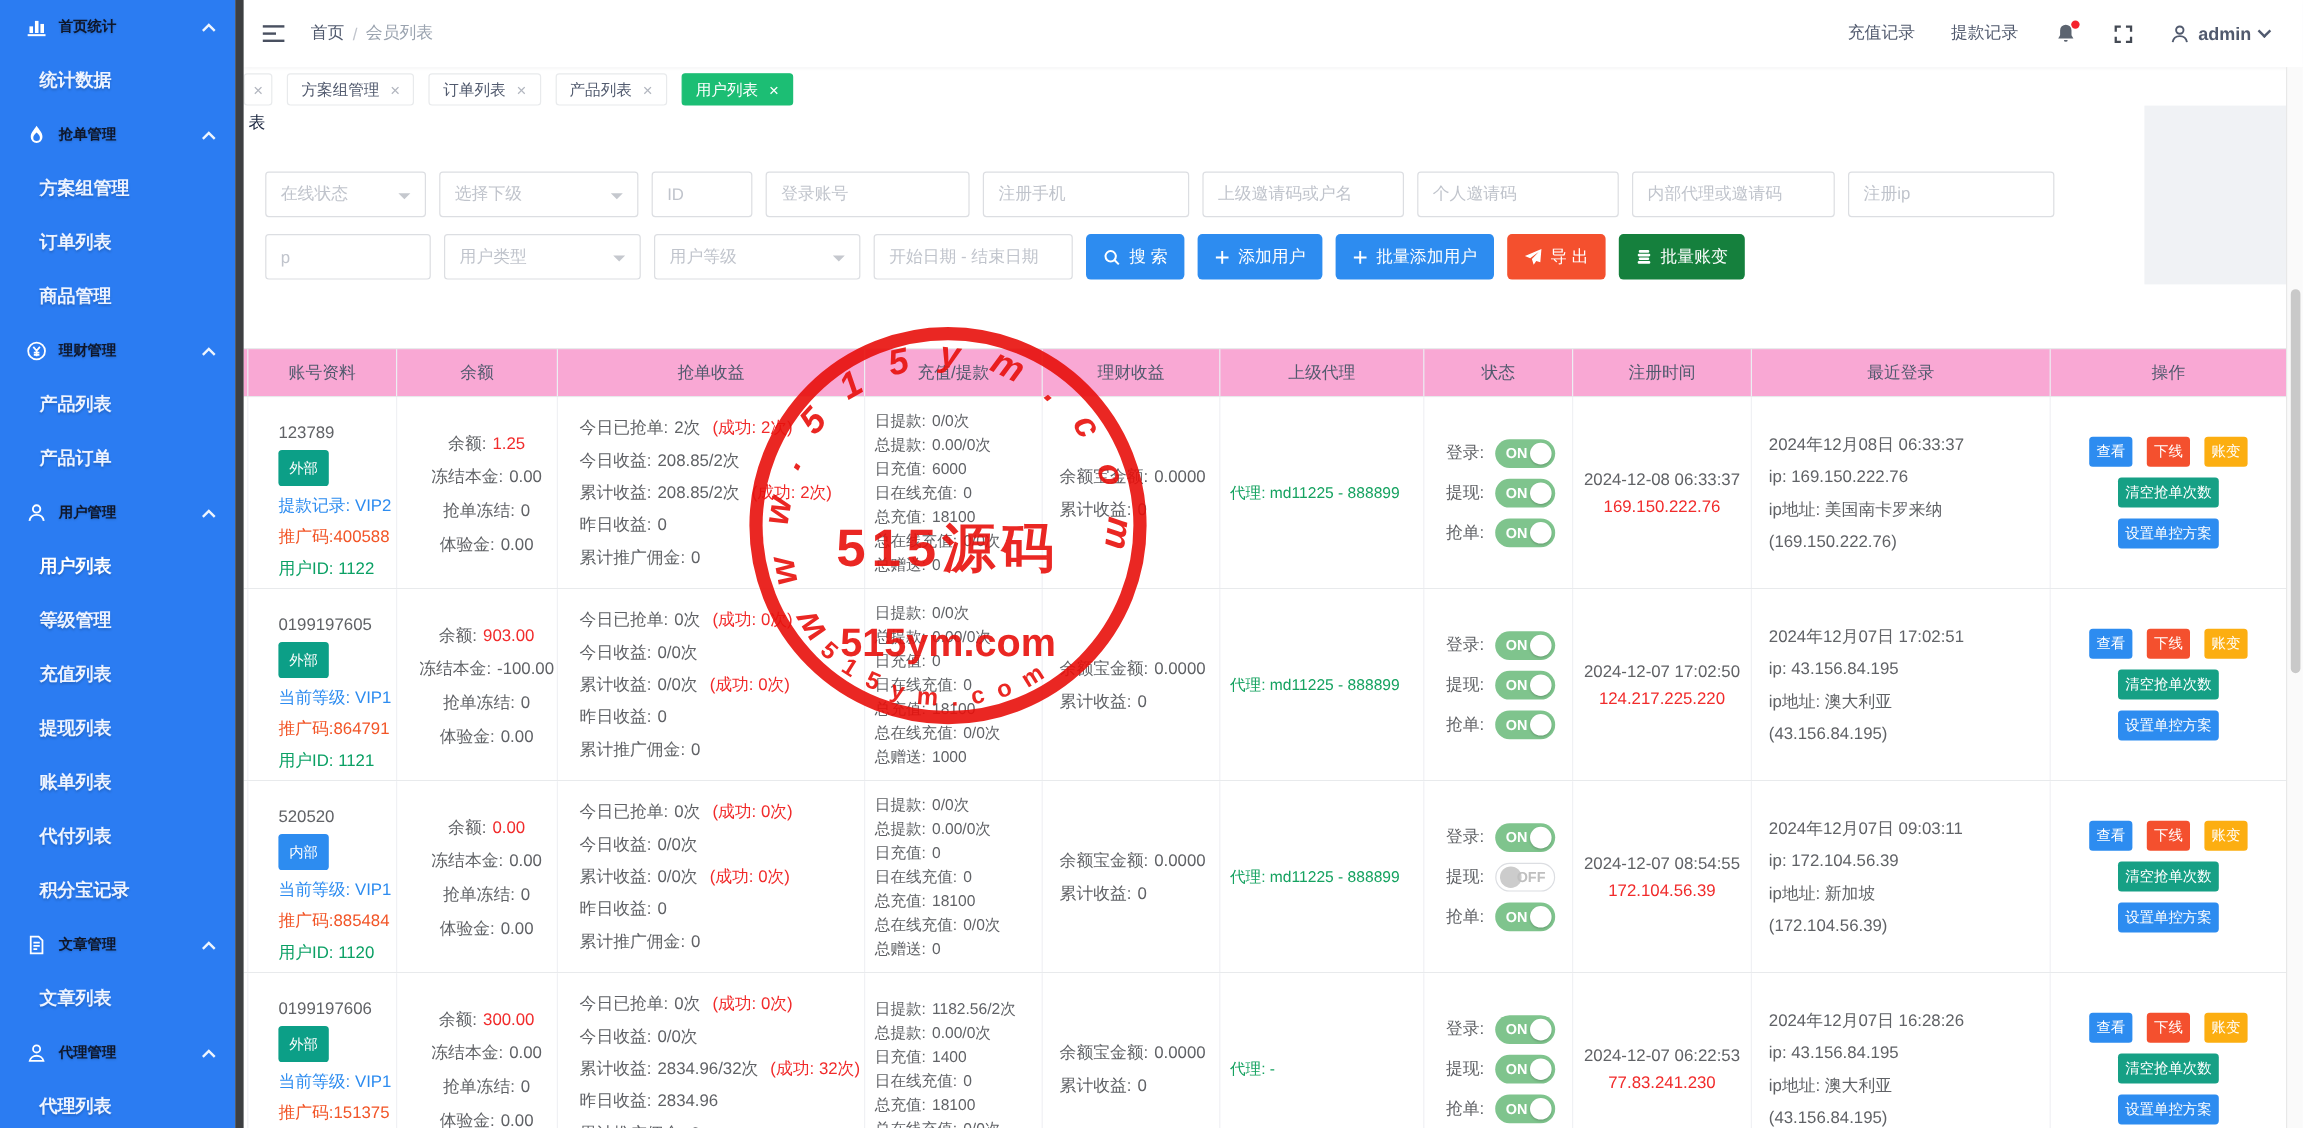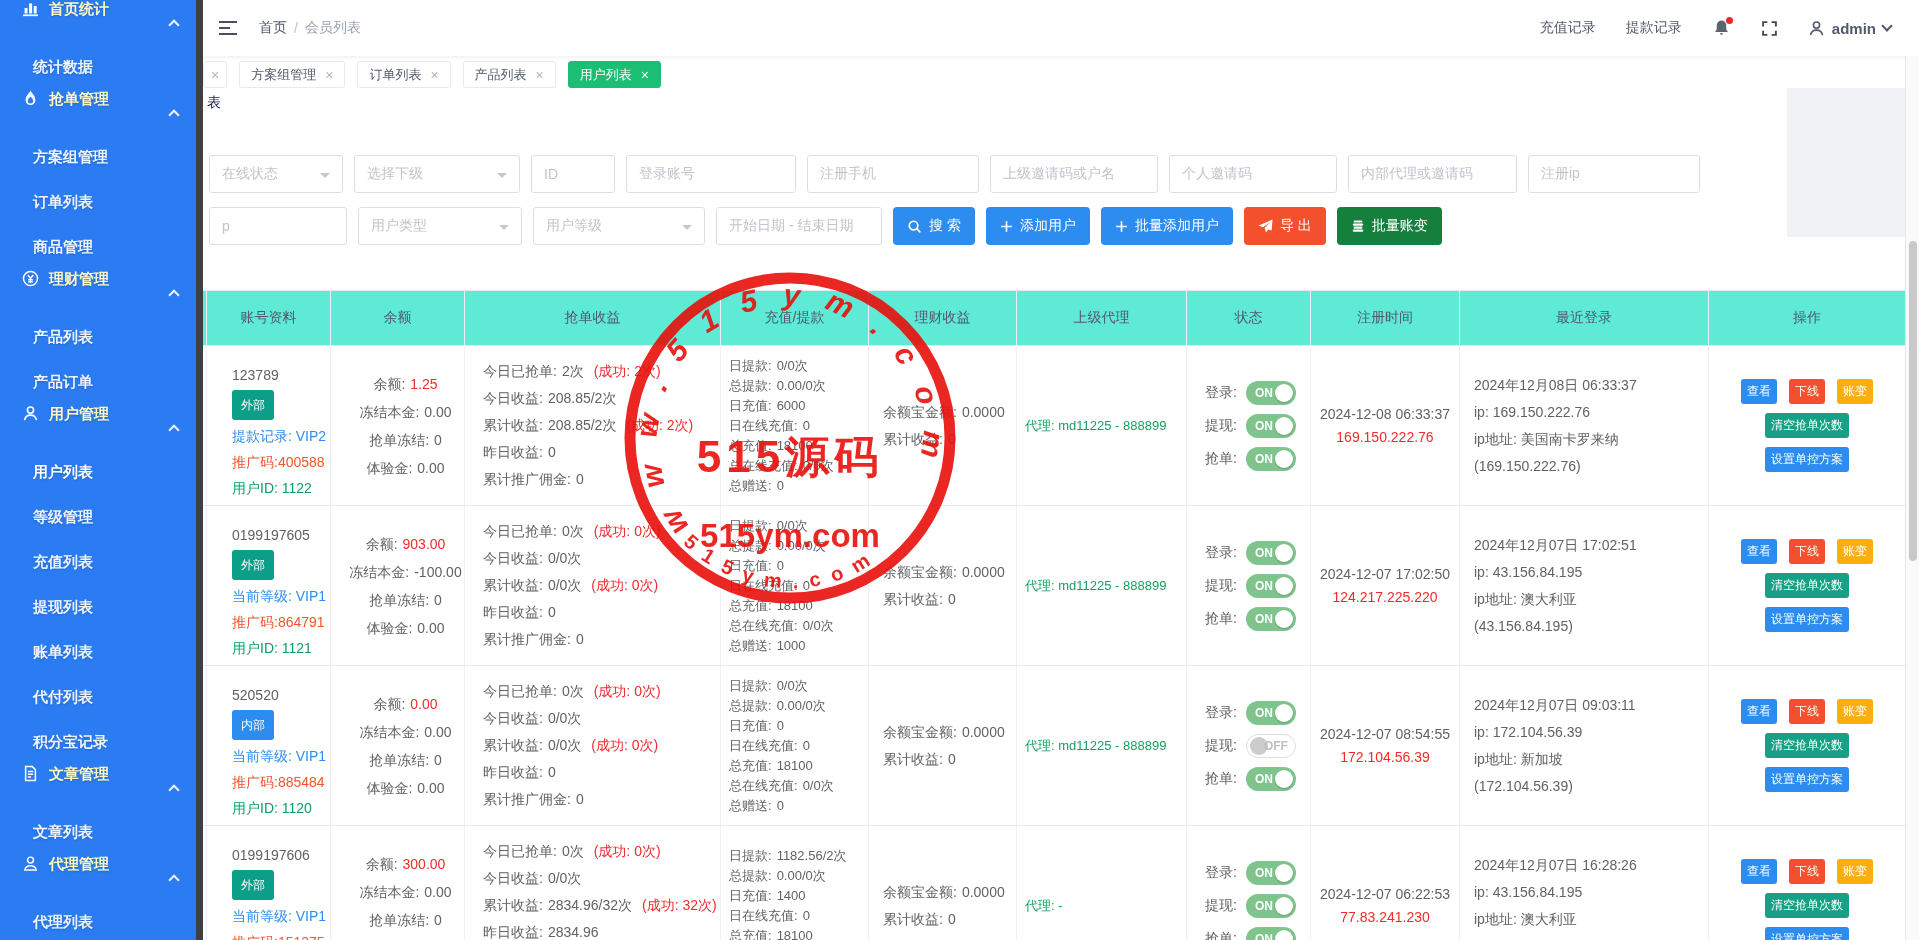--- a/index.html
+++ b/index.html
@@ -1,22 +1,22 @@
 <!DOCTYPE html>
 <html><head>
 <meta charset="utf-8">
 <style>
   html,body{margin:0;padding:0;width:1919px;height:940px;overflow:hidden;
     font-family:"Liberation Sans","DejaVu Sans",sans-serif;background:#f0f2f5;}
   *{box-sizing:border-box;}
   
   #sidebar{position:absolute;left:0;top:0;width:196px;height:940px;background:#2b7cf2;z-index:10;}
   #sb-scrollbar{position:absolute;left:196px;top:0;width:7px;height:940px;background:#3d3f41;z-index:11;}
-  .sb-group{height:45px;display:flex;padding-left:22px;color:#fef9c3;
-    font-size:15px;font-weight:600;cursor:pointer;position:relative;text-shadow:0 1px 2px rgba(0,0,0,.18);}
+  .sb-group{height:45px;display:flex;align-items:center;padding-left:22px;color:#0f172a;
+    font-size:12px;font-weight:600;cursor:pointer;position:relative;text-shadow:0 1px 2px rgba(0,0,0,.18);}
   .sb-group .sb-ico{width:17px;height:17px;margin-right:10px;display:inline-flex;}
   .sb-group svg{display:none;width:17px;height:17px;}
   .sb-group[data-ico="chart"] .i-chart{display:block}
   .sb-group[data-ico="fire"] .i-fire{display:block}
   .sb-group[data-ico="coin"] .i-coin{display:block}
   .sb-group[data-ico="user"] .i-user{display:block}
   .sb-group[data-ico="doc"] .i-doc{display:block}
   .sb-group[data-ico="agents"] .i-agents{display:block}
   .chev{position:absolute;right:18px;top:21px;width:8px;height:8px;border-left:2px solid rgba(255,255,255,.92);
     border-top:2px solid rgba(255,255,255,.92);transform:rotate(45deg);}
@@ -49,39 +49,39 @@
   .tab[data-act="1"]{background:#1cbe74;border-color:#1cbe74;color:#fff;}
   .tab[data-act="1"]::after{color:#fff;}
   .tab[data-cut="1"]{padding:0 7px;}
   .tab[data-cut="1"]::after{margin-left:0;}
   #page-title{position:absolute;left:4px;top:94px;font-size:14px;color:#17233d;}
   
   #gray-patch{position:absolute;left:1584px;top:88px;width:118px;height:149px;background:#f0f2f5;}
   #v-scrollbar{position:absolute;left:1905px;top:56px;width:14px;bottom:0;background:#fafafa;border-left:1px solid #e8e8e8;z-index:60;}
   #v-thumb{position:absolute;left:3px;top:185px;width:8px;height:320px;border-radius:4px;background:#c9c9c9;}
   
-  .frow{position:absolute;left:6px;display:flex;gap:11px;align-items:center;margin-top:12px;}
+  .frow{position:absolute;left:18px;display:flex;gap:11px;align-items:center;}
   #frow1{top:143px;} #frow2{top:195px;}
   .fitem{height:38px;border:1px solid #dcdee2;border-radius:3px;background:#fff;display:flex;align-items:center;
     padding:0 12px;color:#c0c4cc;font-size:14px;position:relative;overflow:hidden;white-space:nowrap;}
   .fitem[data-k="sel"]::after{content:"";position:absolute;right:12px;top:17px;border:5px solid transparent;border-top-color:#c5c8ce;}
   #frow1 .fitem:nth-child(1){width:134px}#frow1 .fitem:nth-child(2){width:166px}
   #frow1 .fitem:nth-child(3){width:84px}#frow1 .fitem:nth-child(4){width:170px}
   #frow1 .fitem:nth-child(5){width:172px}#frow1 .fitem:nth-child(6){width:168px}
   #frow1 .fitem:nth-child(7){width:168px}#frow1 .fitem:nth-child(8){width:169px}
   #frow1 .fitem:nth-child(9){width:172px}
   #frow2 .fitem:nth-child(1){width:138px}#frow2 .fitem:nth-child(2){width:164px}
   #frow2 .fitem:nth-child(3){width:172px}#frow2 .fitem:nth-child(4){width:166px}
   .btn{display:inline-flex;align-items:center;gap:7px;color:#fff;font-size:14px;border:none;border-radius:4px;
     padding:0 14px;height:38px;cursor:pointer;white-space:nowrap;font-family:inherit;}
   .btn-blue{background:#2d8cf0;} .btn-red{background:#f4502e;} .btn-amber{background:#15803d;}
   
   #table{position:absolute;left:0;top:290px;width:1702px;z-index:1;}
   .grid{display:grid;grid-template-columns:4px 124px 134px 256px 148px 148px 170px 124px 149px 249px 196px;}
-  #thead{background:#5eead4;border-top:1px solid #e8eaec;border-bottom:1px solid #e8eaec;height:56px;}
+  #thead{background:#f9a8d4;border-top:1px solid #e8eaec;border-bottom:1px solid #e8eaec;height:41px;}
   .th{display:flex;align-items:center;justify-content:center;font-size:14px;color:#515a6e;border-right:1px solid #eceef2;}
   .th:last-child{border-right:none;}
   .tr{height:160px;border-bottom:1px solid #e8eaec;background:#fff;}
   .td{border-right:1px solid #f0f1f4;overflow:hidden;font-size:14px;color:#606266;}
   .td:last-child{border-right:none;}
   .ln{line-height:27px;white-space:nowrap;}
   .v{margin-left:5px;} .v[data-c="red"]{color:#f12b2b;}
   .x{margin-left:10px;color:#f12b2b;}
   .c-acc{padding:16px 0 0 25px;line-height:26px;}
   .acc-name{color:#606266;}

